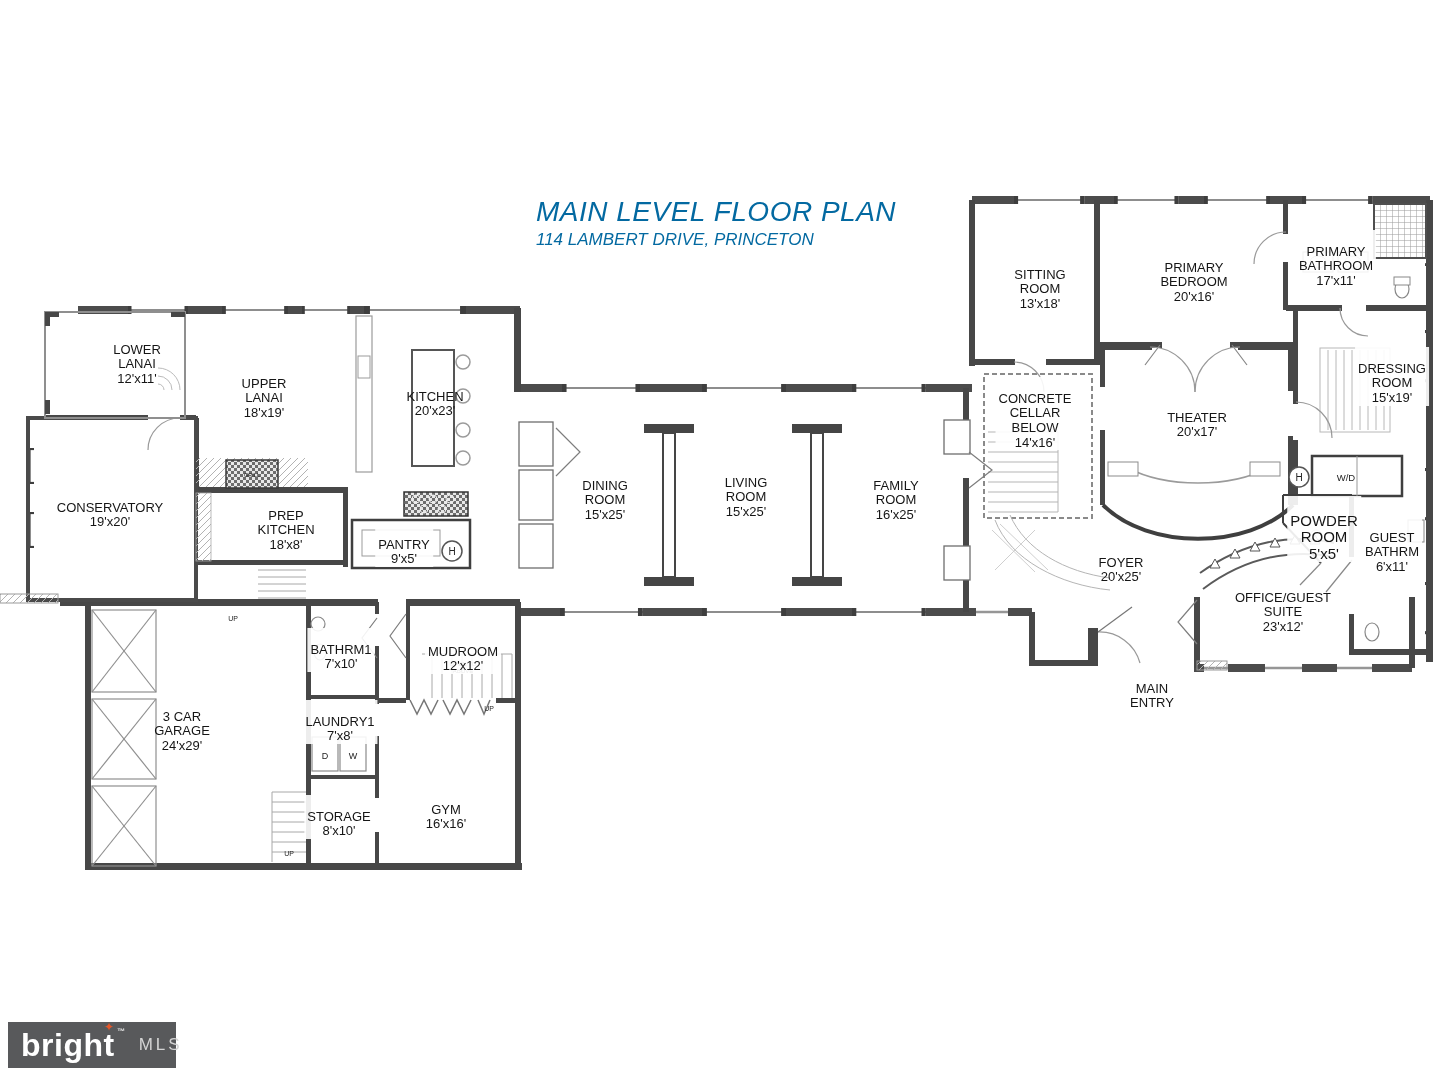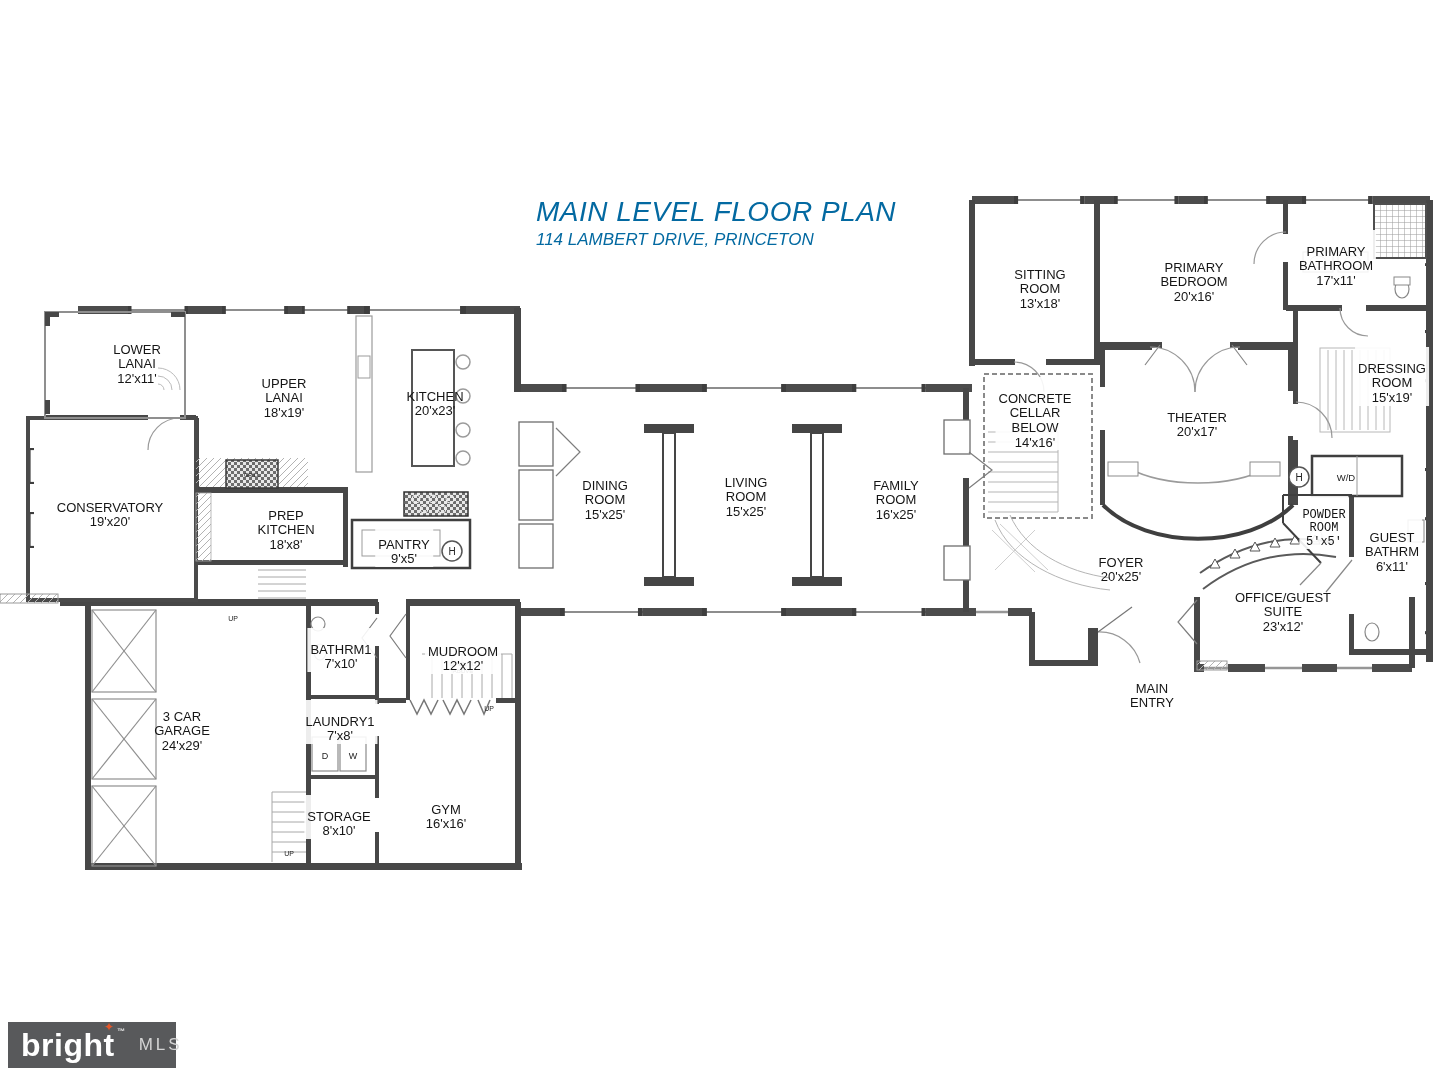--- a/index.html
+++ b/index.html
@@ -6,21 +6,21 @@
   #canvas{position:relative;width:1440px;height:1080px;background:#ffffff;overflow:hidden;
           font-family:"Liberation Sans","DejaVu Sans",sans-serif;}
   #plan-svg{position:absolute;left:0;top:0;}
   .title{position:absolute;left:716px;top:196px;transform:translateX(-50%);text-align:left;color:#0369a1;font-style:italic;}
   .title .t1{font-size:28px;line-height:1.15;letter-spacing:.5px;white-space:nowrap;}
   .title .t2{font-size:17px;line-height:1.4;white-space:nowrap;}
   .lbl{position:absolute;transform:translateX(-50%);text-align:center;color:#151515;
        font-size:13px;line-height:1.13;white-space:pre-line;}
   .lbl .dm{display:block;}
   .halo{background:rgba(255,255,255,.9);padding:0 3px;}
-  .sm{font-size:12px;line-height:1.1;font-family:Liberation Mono, monospace;}
+  .sm{font-size:15px;line-height:1.1;}
   svg text{font-family:"Liberation Sans","DejaVu Sans",sans-serif;fill:#222;}
   .logo{position:absolute;left:8px;top:1022px;width:168px;height:46px;background:#58595b;
         display:flex;align-items:center;padding-left:13px;box-sizing:border-box;}
   .logo .brand{position:relative;color:#fff;font-weight:bold;font-size:32px;line-height:46px;letter-spacing:.5px;}
   .logo .star{position:absolute;left:83px;top:-1px;color:#e4572a;font-size:12px;line-height:1;}
   .logo .tm{position:absolute;right:-11px;top:6px;color:#e8e8e8;font-size:8px;line-height:1;}
   .logo .mls{color:#d4d4d4;font-size:17px;letter-spacing:3px;margin-left:24px;}
 </style>
 </head>
 <body>
@@ -372,21 +372,21 @@
 
 <div class="title">
   <div class="t1">MAIN LEVEL FLOOR PLAN</div>
   <div class="t2">114 LAMBERT DRIVE, PRINCETON</div>
 </div>
 
 <div class="lbl" style="left:137px;top:328px">
   <span class="nm">LOWER
 LANAI</span>
   <span class="dm">12'x11'</span></div>
-<div class="lbl" style="left:284px;top:362px">
+<div class="lbl" style="left:264px;top:362px">
   <span class="nm">UPPER
 LANAI</span>
   <span class="dm">18'x19'</span></div>
 <div class="lbl" style="left:435px;top:375px">
   <span class="nm">KITCHEN</span>
   <span class="dm">20'x23'</span></div>
 <div class="lbl" style="left:110px;top:486px">
   <span class="nm">CONSERVATORY</span>
   <span class="dm">19'x20'</span></div>
 <div class="lbl halo" style="left:286px;top:494px">

